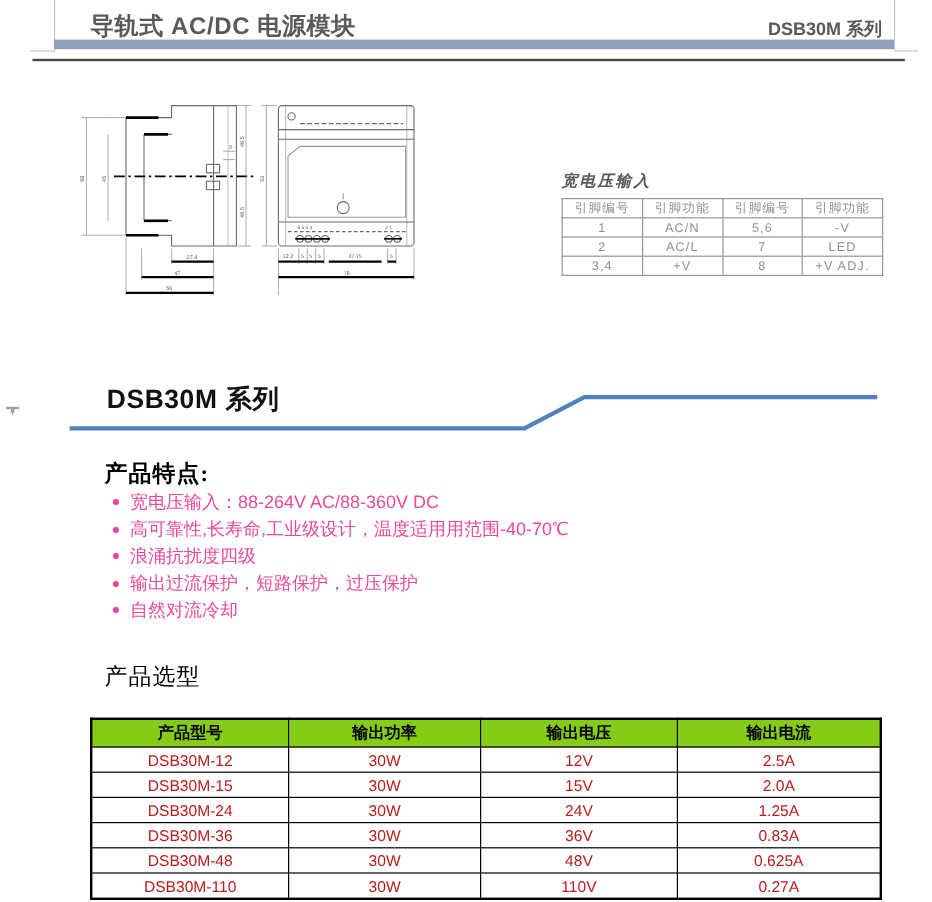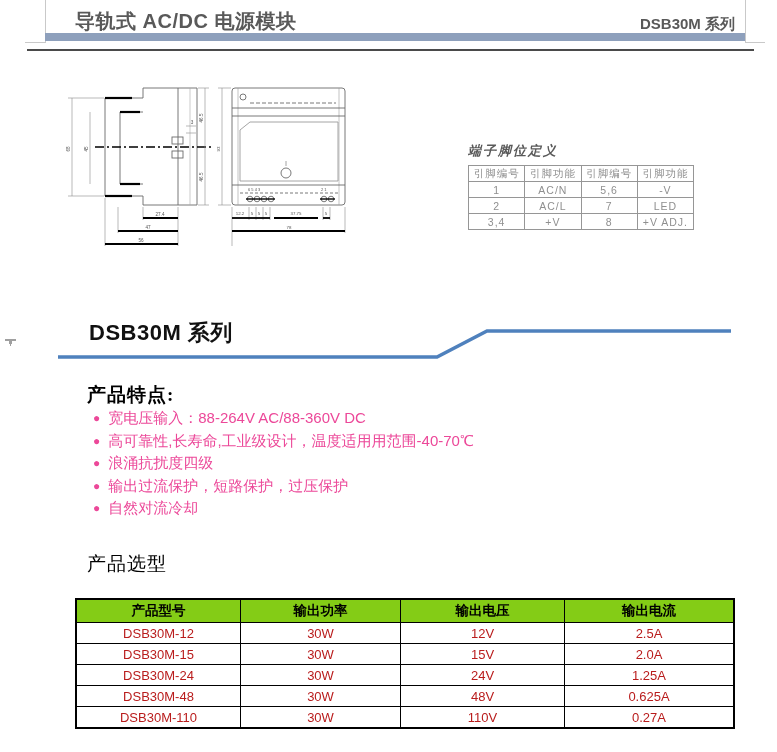--- a/index.html
+++ b/index.html
@@ -14,21 +14,21 @@
   .crop.tl-v{left:45px;top:0;width:1px;height:42px;}
   .crop.tl-h{left:25px;top:42px;width:21px;height:1px;}
   .crop.tr-v{left:745px;top:0;width:1px;height:42px;}
   .crop.tr-h{left:745px;top:42px;width:20px;height:1px;}
   
   .drawings{position:absolute;left:60px;top:80px;}
   
   .pin-block{position:absolute;left:468px;top:142px;width:245px;}
   .pin-title{font-family:"Liberation Serif",serif;font-style:italic;font-weight:bold;
              font-size:13px;color:#595959;margin:0 0 5px 0;letter-spacing:2px;}
-  .pin-table{border-collapse:collapse;width:226px;table-layout:fixed;}
+  .pin-table{border-collapse:collapse;width:268px;table-layout:fixed;}
   .pin-table td,.pin-table th{border:1px solid #969696;color:#8f8f8f;font-weight:normal;
              font-size:10.5px;text-align:center;height:15px;padding:0;letter-spacing:1px;}
   
   .anchor{position:absolute;left:5px;top:339px;width:12px;height:8px;}
   .anchor .bar{position:absolute;left:0;top:0;width:11px;height:2px;background:#a0a0a0;}
   .anchor .stem{position:absolute;left:4px;top:2px;width:3px;height:3px;background:#a0a0a0;}
   .anchor .tip{position:absolute;left:5px;top:5px;width:1px;height:2px;background:#a0a0a0;}
   
   .series-title{position:absolute;left:89px;top:318px;font-size:22px;font-weight:bold;color:#111;
                 font-family:"Liberation Sans",sans-serif;letter-spacing:.5px;}
@@ -167,21 +167,21 @@
       <text x="266" y="215" text-anchor="middle">5</text>
       <text x="296" y="215" text-anchor="middle">37.75</text>
       <text x="326" y="215" text-anchor="middle">5</text>
       <text x="289" y="229" text-anchor="middle">78</text>
       <text x="248" y="191" font-size="4">6 5 4 3</text>
       <text x="321" y="191" font-size="4">2 1</text>
     </g>
   </svg>
 
   <div class="pin-block">
-    <div class="pin-title">端子脚位定义</div>
+    <div class="pin-title">宽电压输入</div>
     <table class="pin-table">
       <tbody>
           <tr>
         <th>引脚编号</th>
         <th>引脚功能</th>
         <th>引脚编号</th>
         <th>引脚功能</th>
       </tr>
       <tr>
         <td>1</td>
@@ -248,20 +248,26 @@
         <td>15V</td>
         <td>2.0A</td>
       </tr>
       <tr>
         <td>DSB30M-24</td>
         <td>30W</td>
         <td>24V</td>
         <td>1.25A</td>
       </tr>
       <tr>
+        <td>DSB30M-36</td>
+        <td>30W</td>
+        <td>36V</td>
+        <td>0.83A</td>
+      </tr>
+      <tr>
         <td>DSB30M-48</td>
         <td>30W</td>
         <td>48V</td>
         <td>0.625A</td>
       </tr>
       <tr>
         <td>DSB30M-110</td>
         <td>30W</td>
         <td>110V</td>
         <td>0.27A</td>

